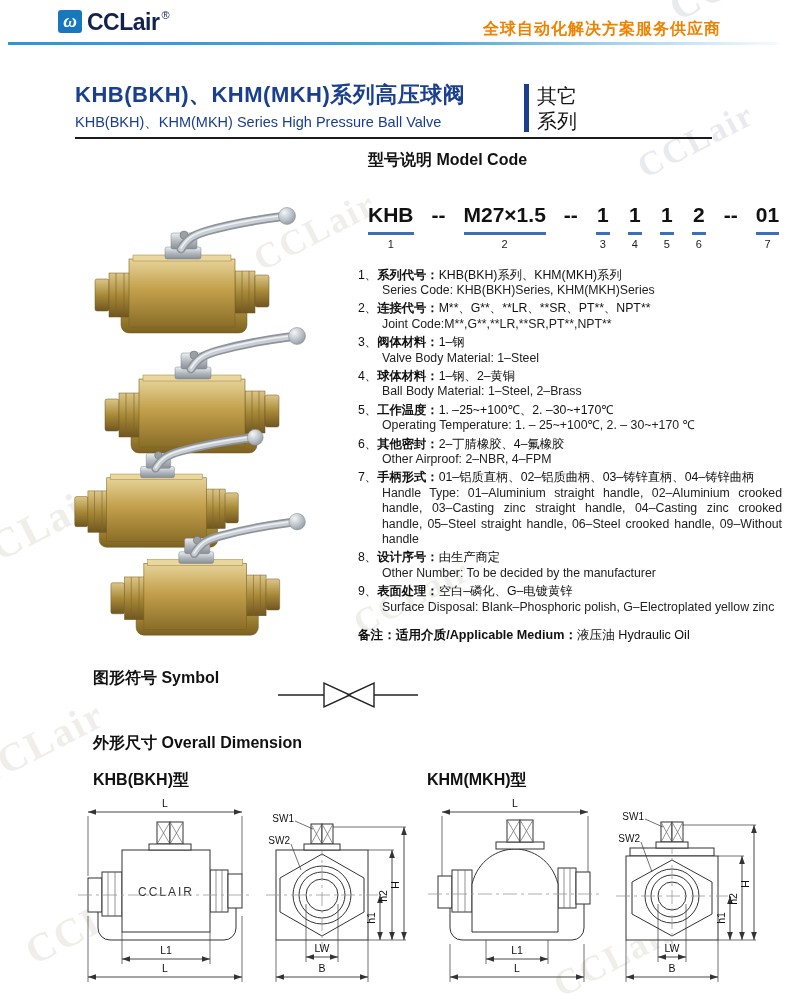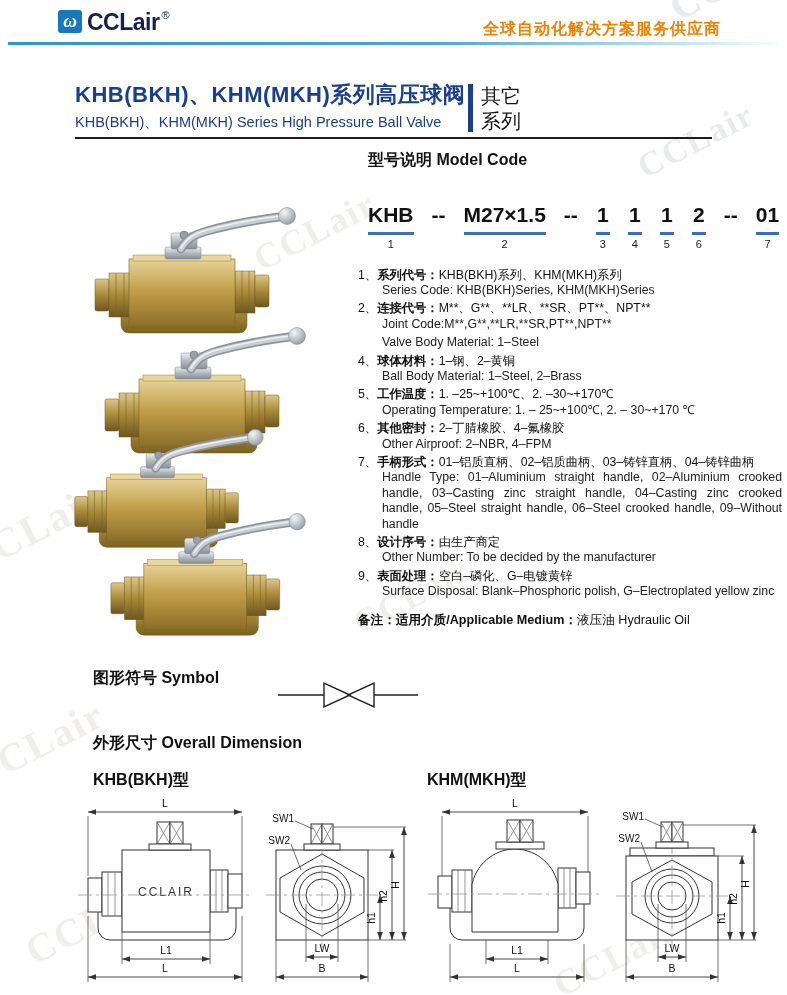--- a/index.html
+++ b/index.html
@@ -10,21 +10,21 @@
   .logo-icon{width:24px;height:23px;background:#1778be;border-radius:3px;color:#fff;
              font:italic bold 19px/22px "Liberation Serif",serif;text-align:center;}
   .logo-text{font:bold 23px/24px "Liberation Sans",sans-serif;color:#13214f;letter-spacing:-0.5px;margin-left:5px;}
   .logo-reg{font-size:11px;color:#13214f;margin-left:2px;margin-top:-1px;}
   .slogan{position:absolute;top:19px;right:66px;font-size:16px;font-weight:bold;color:#f08200;letter-spacing:1px;}
   .header-line{position:absolute;top:42px;left:8px;width:771px;height:3px;
                background:linear-gradient(to right,#2f95d4 0%,#4aa6dd 55%,#cfe8f7 90%,#f6fbff 100%);}
   
   .title-cn{position:absolute;left:75px;top:80px;font-size:22px;font-weight:bold;color:#1b3f8f;letter-spacing:0.5px;}
   .title-en{position:absolute;left:75px;top:113px;font-size:14.5px;color:#1b3f8f;text-align:right;}
-  .side-tab{position:absolute;left:468px;top:84px;display:flex;}
+  .side-tab{position:absolute;left:524px;top:84px;display:flex;}
   .side-tab-bar{width:5px;height:48px;background:#1b3f8f;}
   .side-tab-text{margin-left:8px;font:20px/25px "Liberation Serif",serif;color:#151515;}
   .title-rule{position:absolute;left:75px;top:137px;width:637px;height:2px;background:#1c1c1c;}
   
   .model-section{position:absolute;left:358px;top:150px;width:424px;}
   .mc-heading{font-size:16px;font-weight:bold;margin:0 0 0 10px;color:#111;}
   .code-row{margin:32px 0 0 10px;display:flex;gap:18px;align-items:flex-start;}
   .seg{display:flex;flex-direction:column;align-items:center;}
   .seg-text{font-size:21px;font-weight:bold;white-space:nowrap;}
   .seg-line{height:2.5px;background:#3d6cc0;margin-top:5px;align-self:stretch;min-width:14px;}
@@ -226,20 +226,21 @@
     <div class="mc-en">Series Code: KHB(BKH)Series, KHM(MKH)Series</div>
   </div>
 
   <div class="mc-item">
     <div class="mc-cn"><span class="mc-num">2、</span><span class="mc-label">连接代号：</span><span class="mc-cntext">M**、G**、**LR、**SR、PT**、NPT**</span></div>
 
     <div class="mc-en">Joint Code:M**,G**,**LR,**SR,PT**,NPT**</div>
   </div>
 
   <div class="mc-item">
+    <div class="mc-cn"><span class="mc-num">3、</span><span class="mc-label">阀体材料：</span><span class="mc-cntext">1–钢</span></div>
 
     <div class="mc-en">Valve Body Material: 1–Steel</div>
   </div>
 
   <div class="mc-item">
     <div class="mc-cn"><span class="mc-num">4、</span><span class="mc-label">球体材料：</span><span class="mc-cntext">1–钢、2–黄铜</span></div>
 
     <div class="mc-en">Ball Body Material: 1–Steel, 2–Brass</div>
   </div>
 

